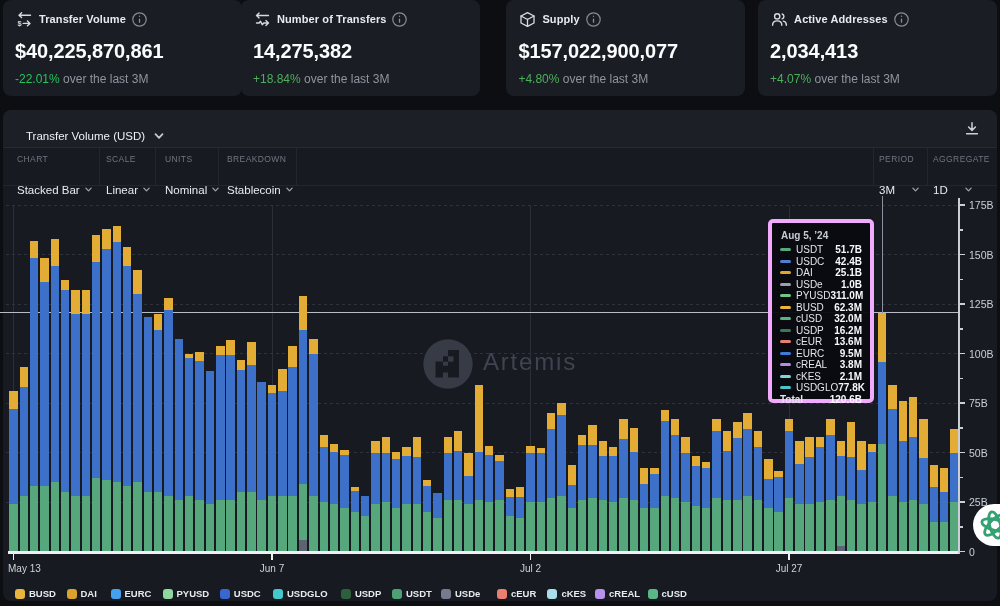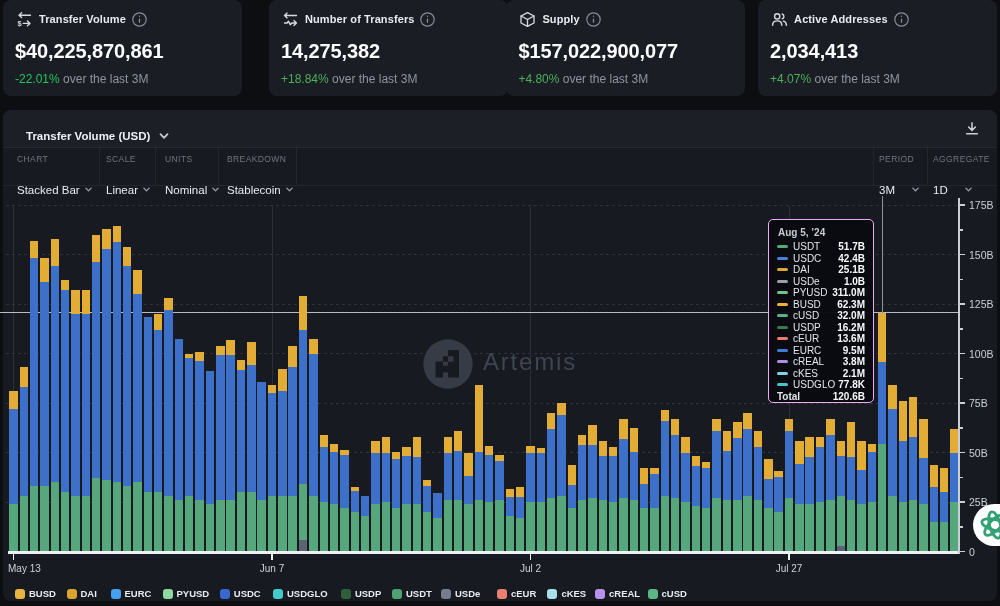--- a/index.html
+++ b/index.html
@@ -4,28 +4,28 @@
 * { margin:0; padding:0; box-sizing:border-box; }
 html,body { width:1000px; height:606px; overflow:hidden; background:#0c0e12; font-family:"Liberation Sans",sans-serif; }
 .page { position:relative; width:1000px; height:606px; }
 .card { position:absolute; top:0; width:239px; height:96px; background:#1a1d24; border-radius:8px; padding:10px 13px; }
 .c-row { display:flex; align-items:center; gap:6px; height:18px; }
 .c-title { font-size:11px; font-weight:700; color:#e7eaee; letter-spacing:0.1px; }
 .c-value { margin-top:12px; margin-left:-1px; font-size:20px; font-weight:700; color:#fbfcfd; letter-spacing:-0.1px; }
 .c-sub { margin-top:9px; margin-left:-1px; font-size:12px; color:#8f95a0; }
 .section { position:absolute; left:3px; top:109.5px; width:994px; height:491.5px; background:#171a21; border-radius:8px; }
 .sec-head { position:absolute; left:0; top:0; width:100%; height:38px; background:#1c1f26; border-radius:8px 8px 0 0; border-bottom:1px solid #262a33; }
-.sec-title { position:absolute; left:23px; top:0; height:52px; font-size:11.5px; font-weight:700; color:#eef0f4; display:flex; align-items:center; gap:8px; }
+.sec-title { position:absolute; left:23px; top:0; height:52px; font-size:11.5px; font-weight:400; color:#eef0f4; display:flex; align-items:center; gap:8px; }
 .dl { position:absolute; right:17px; top:11px; }
 .ctrl-row { position:absolute; left:0; top:38px; width:100%; height:38px; border-bottom:1px solid #23262e; }
 .ctrl { position:absolute; top:6px; }
 .ctrl-lab { font-size:8.5px; font-weight:400; color:#707682; letter-spacing:0.4px; }
 .ctrl-val { margin-top:20px; font-size:11.5px; font-weight:400; color:#e8ebf0; display:flex; align-items:center; gap:4px; }
 .vsep { position:absolute; top:0; width:1px; height:38px; background:#23262e; }
-.tooltip { position:absolute; left:768px; top:219px; width:106px; height:184px; background:rgba(9,11,15,0.97); border:1px solid #f0abfc; border-radius:5px; padding:6px 8px 0 8px; z-index:5; }
+.tooltip { position:absolute; left:768px; top:219px; width:106px; height:184px; background:rgba(9,11,15,0.97); border:4px solid #f0abfc; border-radius:5px; padding:6px 8px 0 8px; z-index:5; }
 .tt-title { font-size:10px; font-weight:600; color:#c6cbd3; margin:1px 0 3px 1px; }
 .tt-row { display:flex; align-items:center; height:11.5px; }
 .tt-dash { width:11px; height:2.6px; border-radius:2px; flex:0 0 auto; }
 .tt-name { margin-left:5px; font-size:10px; color:#e2e5ea; }
 .tt-val { margin-left:auto; font-size:10px; font-weight:700; color:#f6f8fa; }
 .tt-total .tt-name, .tt-total .tt-val { font-weight:700; }
 .leg-item { position:absolute; top:588px; display:flex; align-items:center; gap:4px; font-size:9.5px; font-weight:700; color:#e8ebf0; }
 .leg-sq { width:10px; height:10px; border-radius:3px; display:inline-block; }
 .celo { position:absolute; left:973px; top:504px; width:46px; height:42px; background:#fff; border-radius:21px; display:flex; align-items:center; justify-content:center; z-index:6; }
 </style></head>
@@ -41,21 +41,21 @@
         <span class="c-title">Transfer Volume</span>
         <svg width="15" height="15" viewBox="0 0 15 15" fill="none">
           <circle cx="7.5" cy="7.5" r="6.7" stroke="#868c98" stroke-width="1.2"></circle>
           <rect x="6.85" y="6.4" width="1.3" height="4.4" rx="0.6" fill="#868c98"></rect>
           <rect x="6.8" y="3.6" width="1.4" height="1.4" rx="0.7" fill="#868c98"></rect>
         </svg>
       </div>
       <div class="c-value">$40,225,870,861</div>
       <div class="c-sub"><span style="color:#22c55e">-22.01%</span> over the last 3M</div>
     </div>
-<div class="card" style="left:269px">
+<div class="card" style="left:241px">
       <div class="c-row">
         <svg width="17" height="17" viewBox="0 0 17 17" fill="none" stroke="#d7dae1" stroke-width="1.4" stroke-linecap="round" stroke-linejoin="round">
           <path d="M14.5 4.5 H2.5 M5.1 2.1 L2.5 4.5 L5.1 6.9"></path>
           <path d="M2.5 12 h2.6 l1.4-1.7 1.8 3.4 1.4-1.7 h4.8 M11.9 9.6 L14.5 12 L11.9 14.4"></path>
         </svg>
         <span class="c-title">Number of Transfers</span>
         <svg width="15" height="15" viewBox="0 0 15 15" fill="none">
           <circle cx="7.5" cy="7.5" r="6.7" stroke="#868c98" stroke-width="1.2"></circle>
           <rect x="6.85" y="6.4" width="1.3" height="4.4" rx="0.6" fill="#868c98"></rect>
           <rect x="6.8" y="3.6" width="1.4" height="1.4" rx="0.7" fill="#868c98"></rect>

